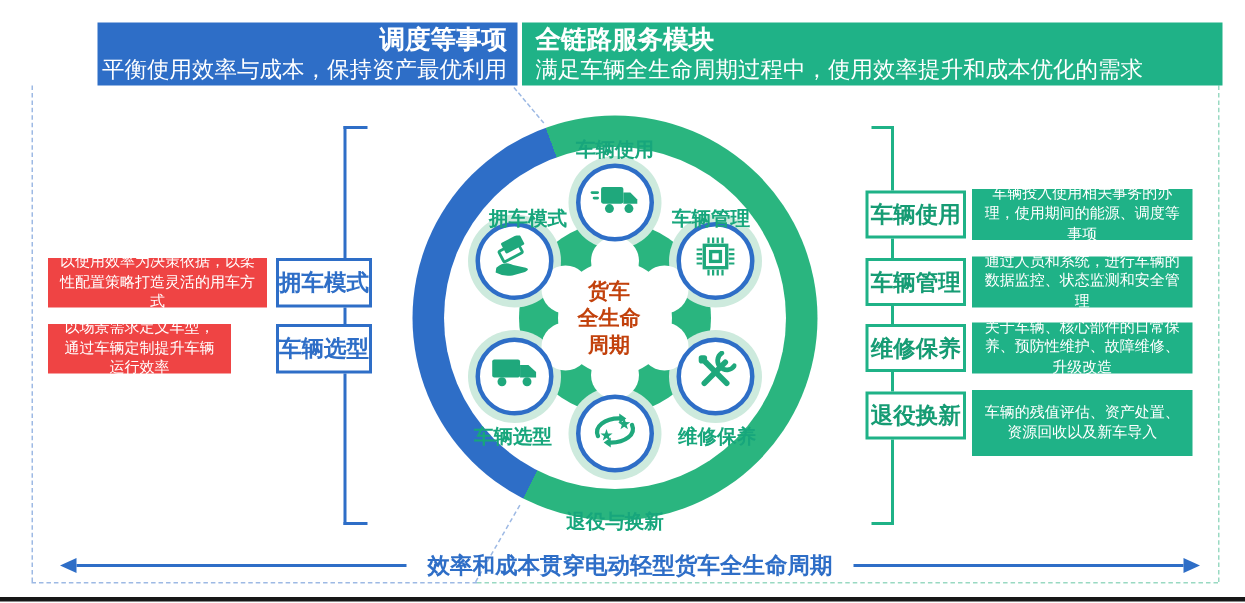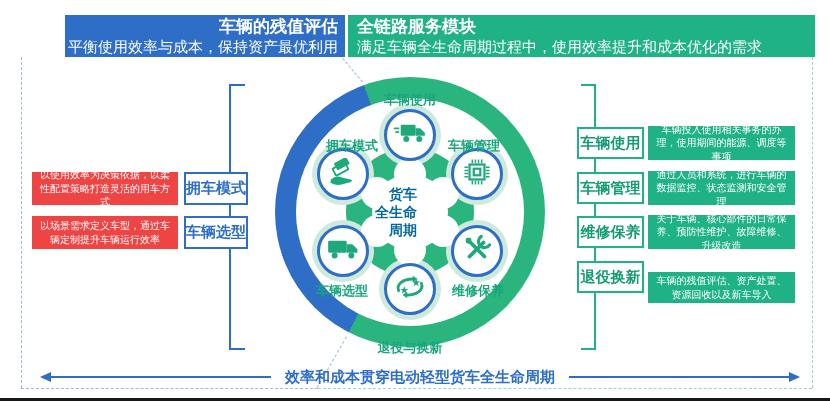--- a/index.html
+++ b/index.html
@@ -26,22 +26,22 @@
   .labelbox{position:absolute;display:flex;align-items:center;justify-content:center;font-weight:bold;
             font-size:15px;background:#fff;box-sizing:border-box;}
   .labelbox.blue{border:2px solid #2e6ec7;color:#2e6ec7;}
   .labelbox.green{border:2px solid #1fb287;color:#169c74;}
   .bracket{position:absolute;}
   
   .c{position:absolute;border-radius:50%;transform:translate(-50%,-50%);}
   .icon-circle{position:absolute;width:46px;height:46px;border-radius:50%;background:#fff;border:3px solid #2e6ec7;
                transform:translate(-50%,-50%);display:flex;align-items:center;justify-content:center;color:#1fa87c;}
   .cycle-label{position:absolute;transform:translate(-50%,-50%);font-weight:bold;font-size:13px;color:#17a67c;white-space:nowrap;}
-  .center-text{position:absolute;left:396px;top:212px;transform:translate(-50%,-50%);text-align:right;
-               font-weight:bold;font-size:14px;line-height:1.3;color:#0369a1;}
+  .center-text{position:absolute;left:406px;top:212px;transform:translate(-50%,-50%);text-align:center;
+               font-weight:bold;font-size:14px;line-height:1.3;color:#c2410c;}
   
   .arrow-row{position:absolute;left:40px;top:368px;width:760px;height:18px;display:flex;align-items:center;}
   .arrow-line{flex:1;height:2.5px;background:#2e6ec7;}
   .ah{width:0;height:0;border-top:5.5px solid transparent;border-bottom:5.5px solid transparent;}
   .ah-l{border-right:11px solid #2e6ec7;}
   .ah-r{border-left:11px solid #2e6ec7;}
   .arrow-text{margin:0 14px;font-weight:bold;font-size:15px;color:#2e6ec7;white-space:nowrap;}
   .baseline{position:absolute;left:0;top:398px;width:830px;height:3px;background:#171717;}
 </style>
 </head>
@@ -50,49 +50,49 @@
 <div id="stage">
 
   <div class="abs dashv-blue" style="left:21px;top:57px;height:331px;width:0;"></div>
   <div class="abs dashh-blue" style="left:21px;top:388px;width:297px;height:0;"></div>
   <div class="abs dashh-green" style="left:318px;top:388px;width:494px;height:0;"></div>
   <div class="abs dashv-green" style="left:812px;top:57px;height:331px;width:0;"></div>
   <div class="abs dashh-blue diag" style="left:343px;top:58px;width:31px;height:0;transform:rotate(50deg);"></div>
   <div class="abs dashh-blue diag" style="left:347px;top:337px;width:59px;height:0;transform:rotate(120deg);"></div>
 
   <div class="banner banner-blue">
-    <div class="t">车辆的残值评估</div>
+    <div class="t">调度等事项</div>
     <div class="s">平衡使用效率与成本，保持资产最优利用</div>
   </div>
   <div class="banner banner-green">
     <div class="t">全链路服务模块</div>
     <div class="s">满足车辆全生命周期过程中，使用效率提升和成本优化的需求</div>
   </div>
 
   <div class="bracket" style="left:229px;top:84px;height:266px;width:0;border-left:2px solid #2e6ec7;"></div>
   <div class="bracket" style="left:229px;top:84px;width:16px;height:0;border-top:2px solid #2e6ec7;"></div>
   <div class="bracket" style="left:229px;top:348px;width:16px;height:0;border-top:2px solid #2e6ec7;"></div>
 
   <div class="descbox blue" style="left:32px;top:172px;width:146px;height:33px;">以使用效率为决策依据，以柔性配置策略打造灵活的用车方式</div>
   <div class="labelbox blue" style="left:184px;top:172px;width:64px;height:33px;">拥车模式</div>
-  <div class="descbox blue" style="left:32px;top:216px;width:146px;height:33px;">以场景需求定义车型，通过车辆定制提升车辆运行效率</div>
+  <div class="descbox blue" style="left:32px;top:216px;width:122px;height:33px;">以场景需求定义车型，通过车辆定制提升车辆运行效率</div>
   <div class="labelbox blue" style="left:184px;top:216px;width:64px;height:33px;">车辆选型</div>
 
   <div class="bracket" style="left:594px;top:84px;height:266px;width:0;border-left:2px solid #1fb287;"></div>
   <div class="bracket" style="left:581px;top:84px;width:14px;height:0;border-top:2px solid #1fb287;"></div>
   <div class="bracket" style="left:581px;top:348px;width:14px;height:0;border-top:2px solid #1fb287;"></div>
 
   <div class="labelbox green" style="left:577px;top:127px;width:67px;height:32px;">车辆使用</div>
   <div class="descbox green" style="left:648px;top:126px;width:147px;height:34px;">车辆投入使用相关事务的办理，使用期间的能源、调度等事项</div>
   <div class="labelbox green" style="left:577px;top:172px;width:67px;height:32px;">车辆管理</div>
   <div class="descbox green" style="left:648px;top:171px;width:147px;height:34px;">通过人员和系统，进行车辆的数据监控、状态监测和安全管理</div>
   <div class="labelbox green" style="left:577px;top:216px;width:67px;height:32px;">维修保养</div>
   <div class="descbox green" style="left:648px;top:215px;width:147px;height:34px;">关于车辆、核心部件的日常保养、预防性维护、故障维修、升级改造</div>
   <div class="labelbox green" style="left:577px;top:261px;width:67px;height:32px;">退役换新</div>
-  <div class="descbox green" style="left:648px;top:272px;width:147px;height:31px;">车辆的残值评估、资产处置、资源回收以及新车导入</div>
+  <div class="descbox green" style="left:648px;top:260px;width:147px;height:44px;">车辆的残值评估、资产处置、资源回收以及新车导入</div>
 
   <div class="c" style="left:410px;top:212px;width:270px;height:270px;background:conic-gradient(from 0deg,#2ab57f 0deg 207deg,#2e6ec7 207deg 340deg,#2ab57f 340deg 360deg);"></div>
   <div class="c" style="left:410px;top:212px;width:228px;height:228px;background:#fff;"></div>
 
   <div class="c" style="left:410px;top:150px;width:44px;height:44px;background:#2ab57f;"></div>
   <div class="c" style="left:463.7px;top:181px;width:44px;height:44px;background:#2ab57f;"></div>
   <div class="c" style="left:463.7px;top:243px;width:44px;height:44px;background:#2ab57f;"></div>
   <div class="c" style="left:410px;top:274px;width:44px;height:44px;background:#2ab57f;"></div>
   <div class="c" style="left:356.3px;top:243px;width:44px;height:44px;background:#2ab57f;"></div>
   <div class="c" style="left:356.3px;top:181px;width:44px;height:44px;background:#2ab57f;"></div>

